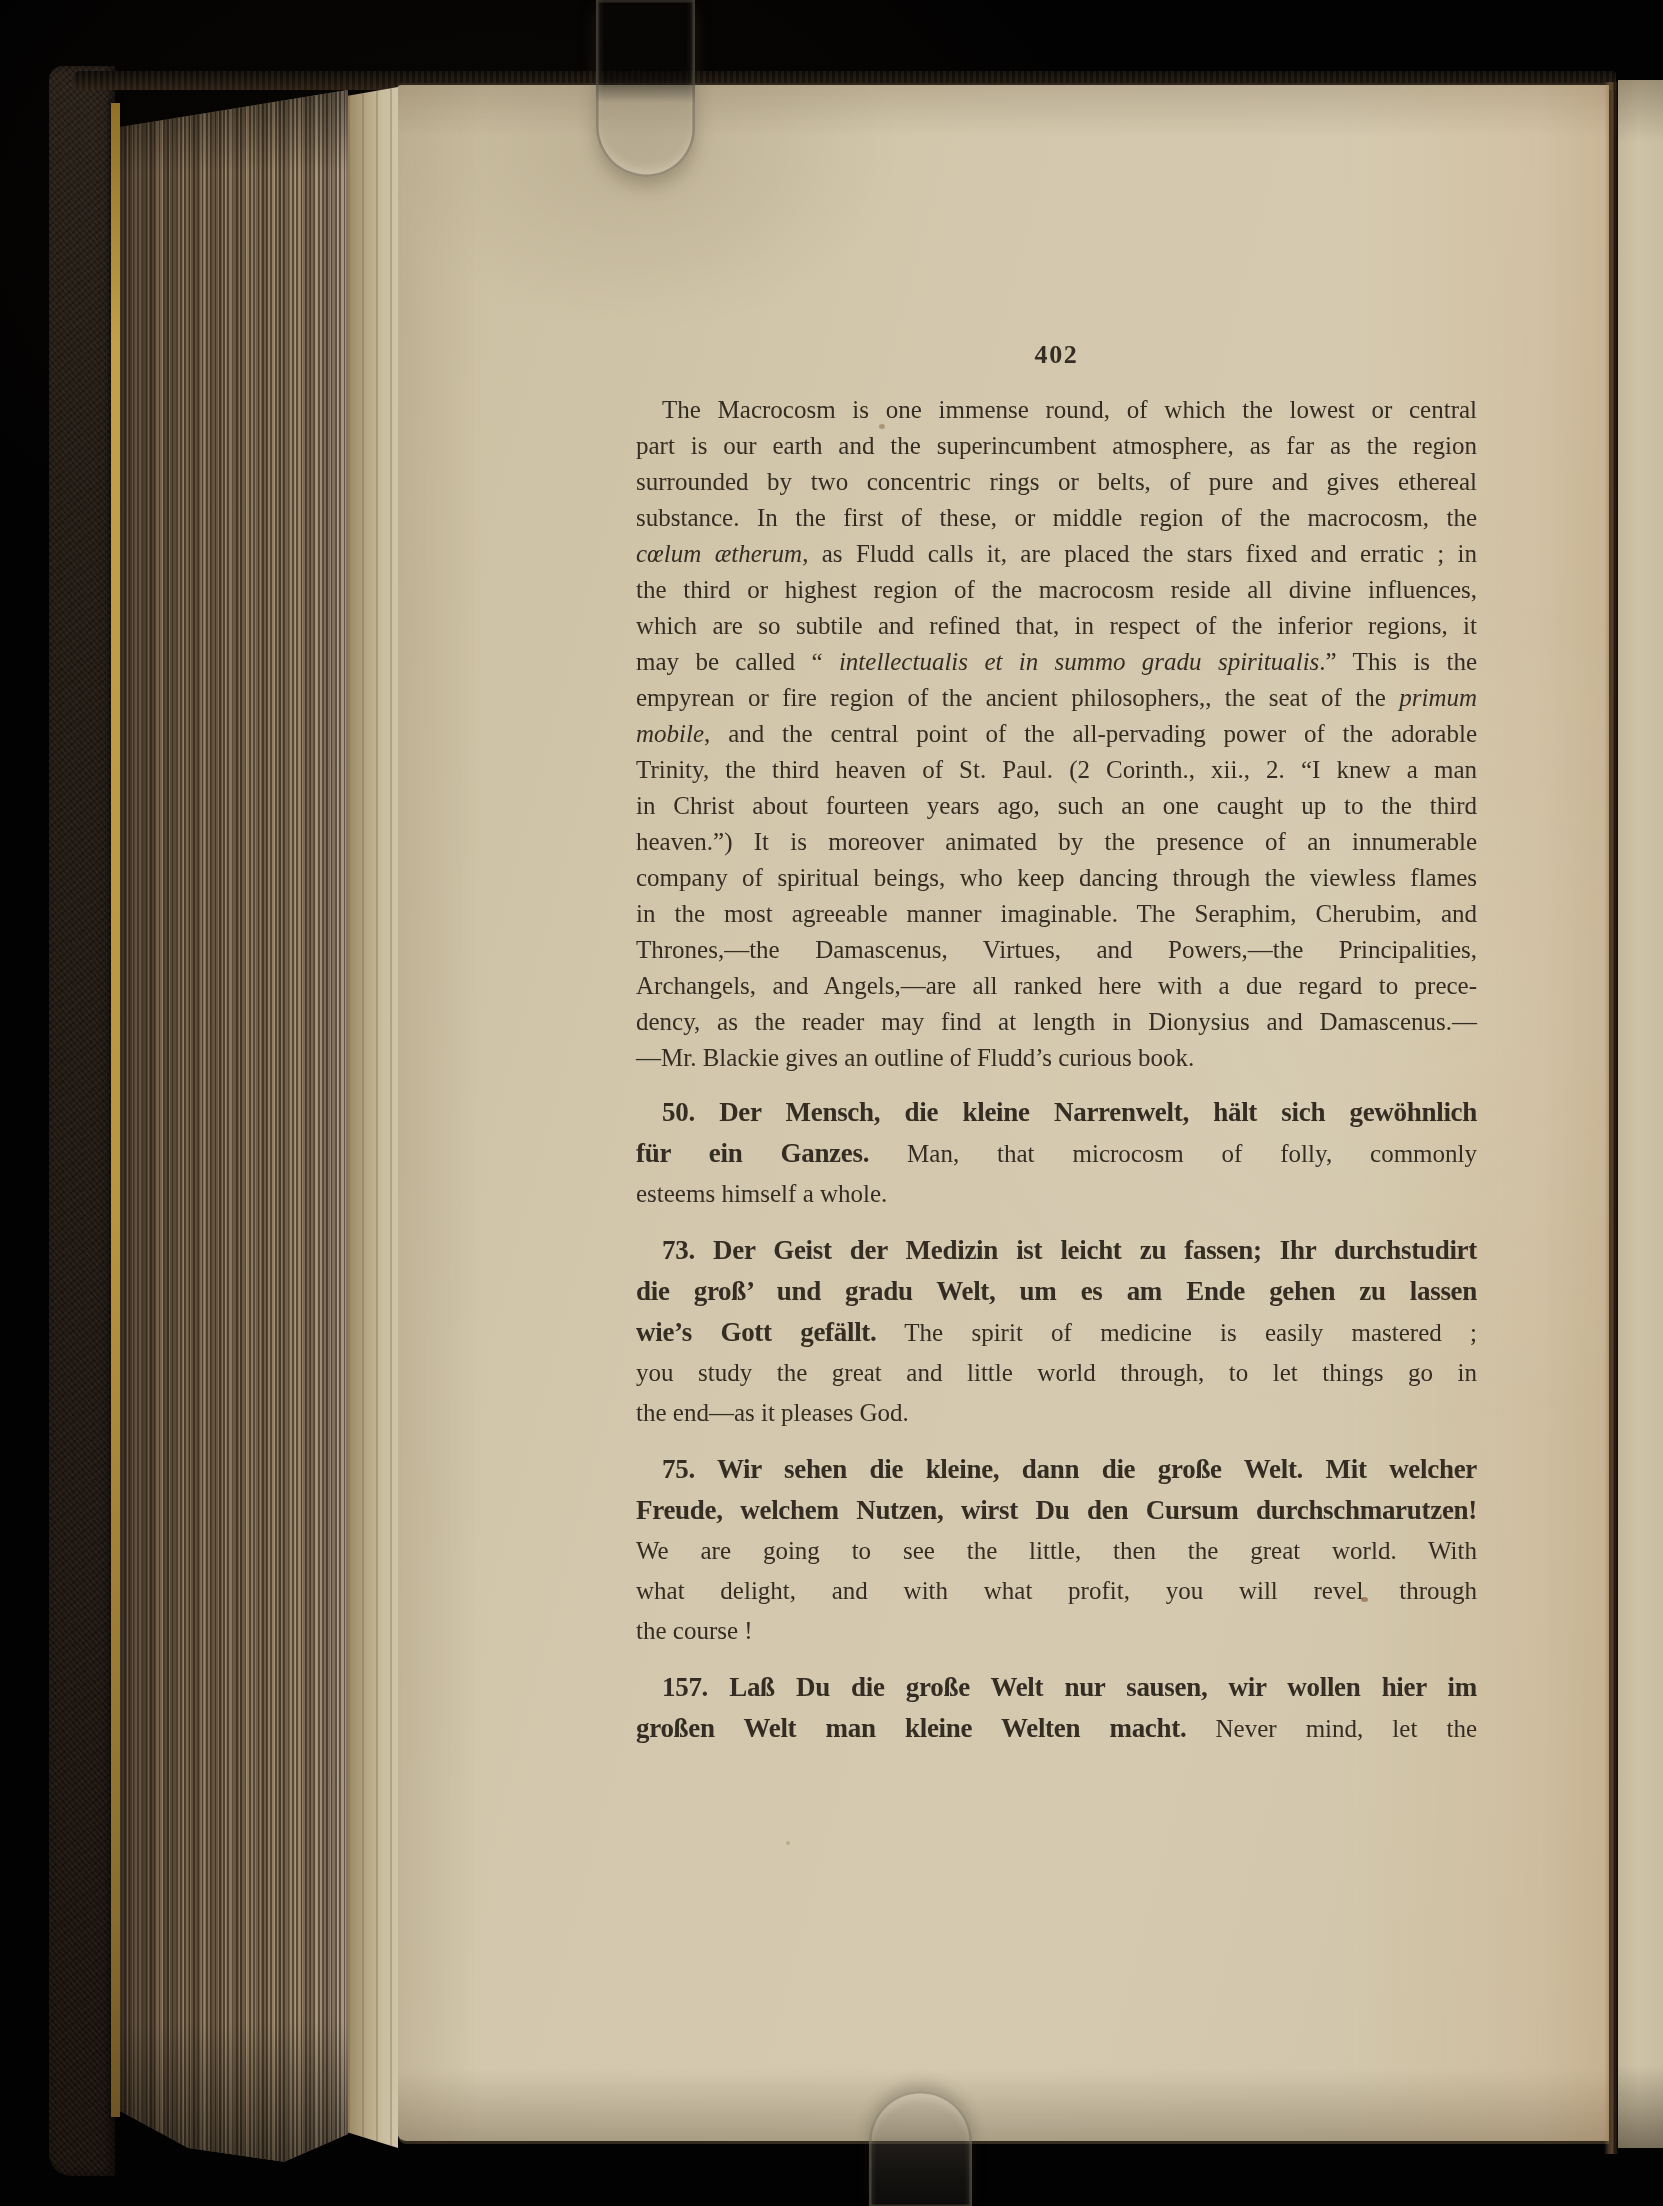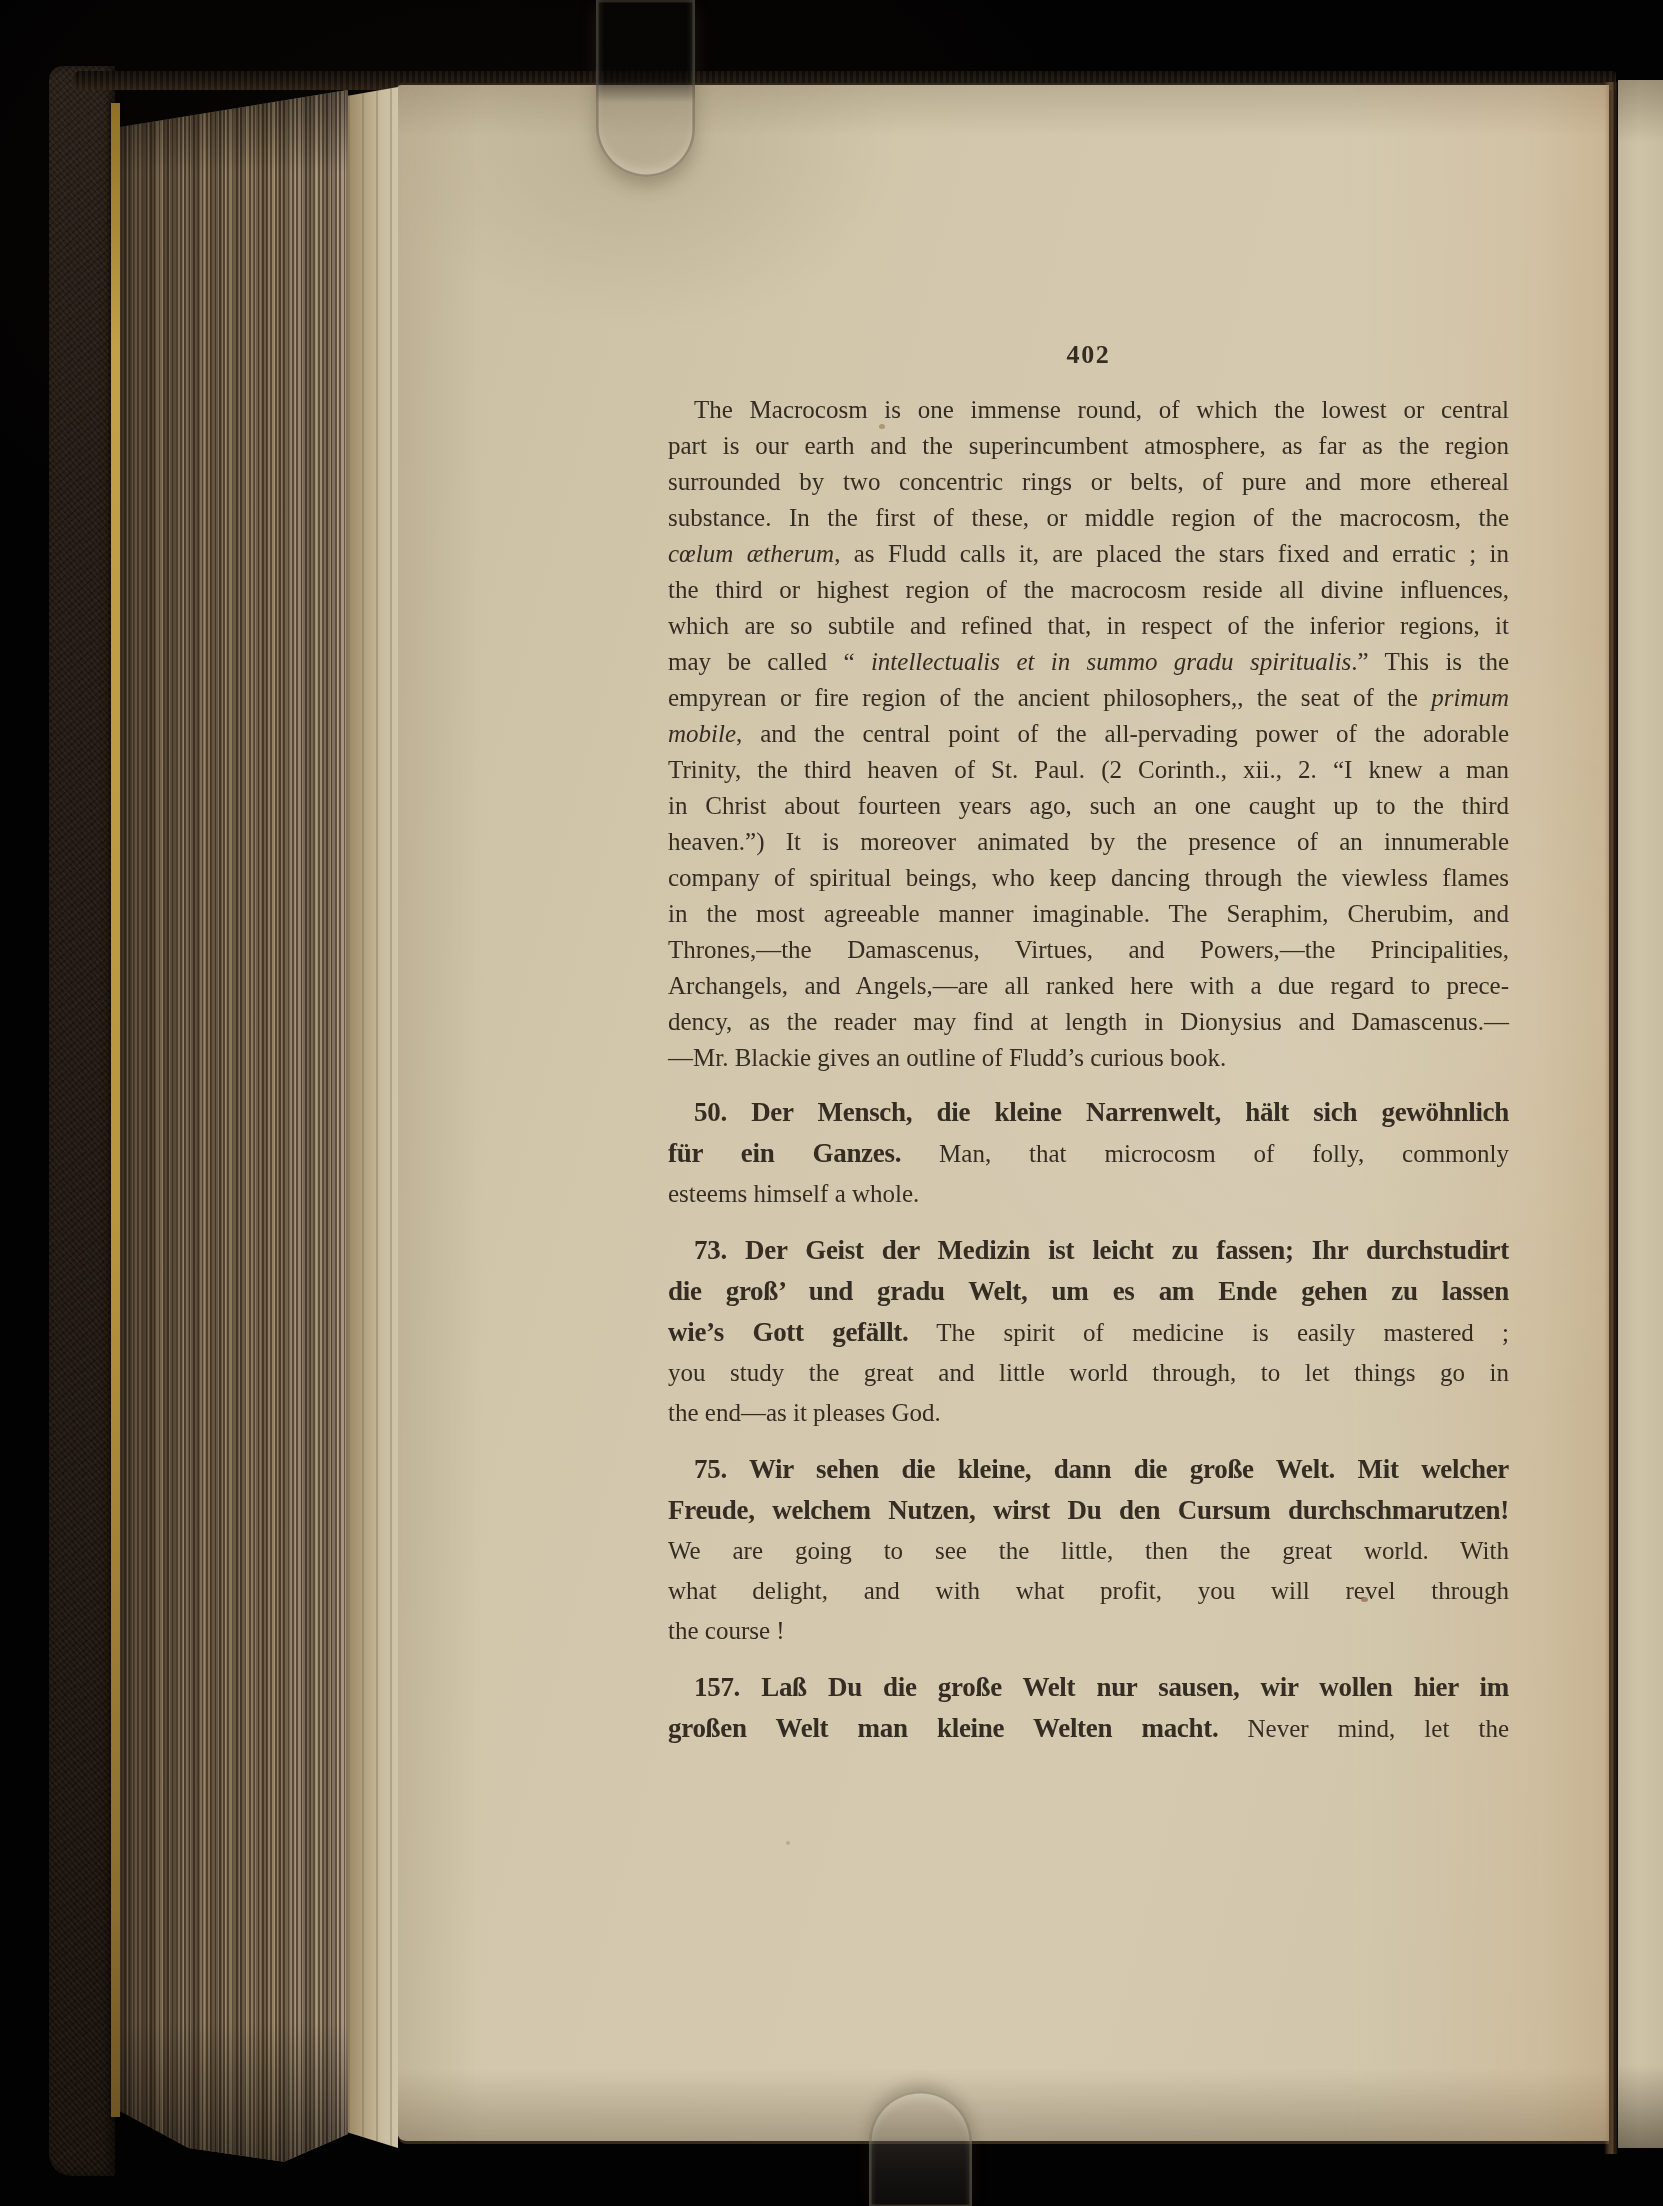--- a/index.html
+++ b/index.html
@@ -96,21 +96,21 @@
       inset 0 7.8px 8.7px rgba(235,228,210,0.30),
       0 -7px 14px rgba(60,50,35,0.25);
   }
   
   .speck{position:absolute;border-radius:50%;background:#8a6f48;opacity:0.55;}
   .speck.s1{left:879px;top:424px;width:6px;height:5.2px;}
   .speck.s2{left:1361px;top:1597px;width:7px;height:5.2px;background:#7a4a2e;}
   .speck.s3{left:786px;top:1841px;width:4.3px;height:4.3px;opacity:0.35;}
   
   #text-block{
-    position:absolute;left:652px;top:337px;width:873px;
+    position:absolute;left:620px;top:337px;width:873px;
     color:var(--c-ink,#352d23);
     font-size:25px;line-height:36px;
     text-rendering:optimizeLegibility;
     font-family:Liberation Serif, serif;
   }
   .page-number{
     display:block;text-align:center;
     font-size:26px;letter-spacing:1.7px;font-weight:700;
     margin-bottom:19px;
   }
@@ -140,21 +140,21 @@
   <div class="page"></div>
   <div class="gutter-crease"></div>
   <div class="facing-page-sliver"></div>
 
   <div id="text-block">
     <span class="page-number">402</span>
     <div id="paragraphs">
         <div class="para para-en">
           <div class="line indent"><span class="seg-n">The Macrocosm is one immense round, of which the lowest or central</span></div>
           <div class="line"><span class="seg-n">part is our earth and the superincumbent atmosphere, as far as the region</span></div>
-          <div class="line"><span class="seg-n">surrounded by two concentric rings or belts, of pure and more ethereal</span></div>
+          <div class="line"><span class="seg-n">surrounded by two concentric rings or belts, of pure and gives ethereal</span></div>
           <div class="line"><span class="seg-n">substance.  In the first of these, or middle region of the macrocosm, the</span></div>
           <div class="line"><span class="seg-i">cœlum ætherum</span><span class="seg-n">, as Fludd calls it, are placed the stars fixed and erratic ; in</span></div>
           <div class="line"><span class="seg-n">the third or highest region of the macrocosm reside all divine influences,</span></div>
           <div class="line"><span class="seg-n">which are so subtile and refined that, in respect of the inferior regions, it</span></div>
           <div class="line"><span class="seg-n">may be called “ </span><span class="seg-i">intellectualis et in summo gradu spiritualis</span><span class="seg-n">.”  This is the</span></div>
           <div class="line"><span class="seg-n">empyrean or fire region of the ancient philosophers,, the seat of the </span><span class="seg-i">primum</span></div>
           <div class="line"><span class="seg-i">mobile</span><span class="seg-n">, and the central point of the all-pervading power of the adorable</span></div>
           <div class="line"><span class="seg-n">Trinity, the third heaven of St. Paul.  (2 Corinth., xii., 2.  “I knew a man</span></div>
           <div class="line"><span class="seg-n">in Christ about fourteen years ago, such an one caught up to the third</span></div>
           <div class="line"><span class="seg-n">heaven.”)   It is moreover animated by the presence of an innumerable</span></div>

